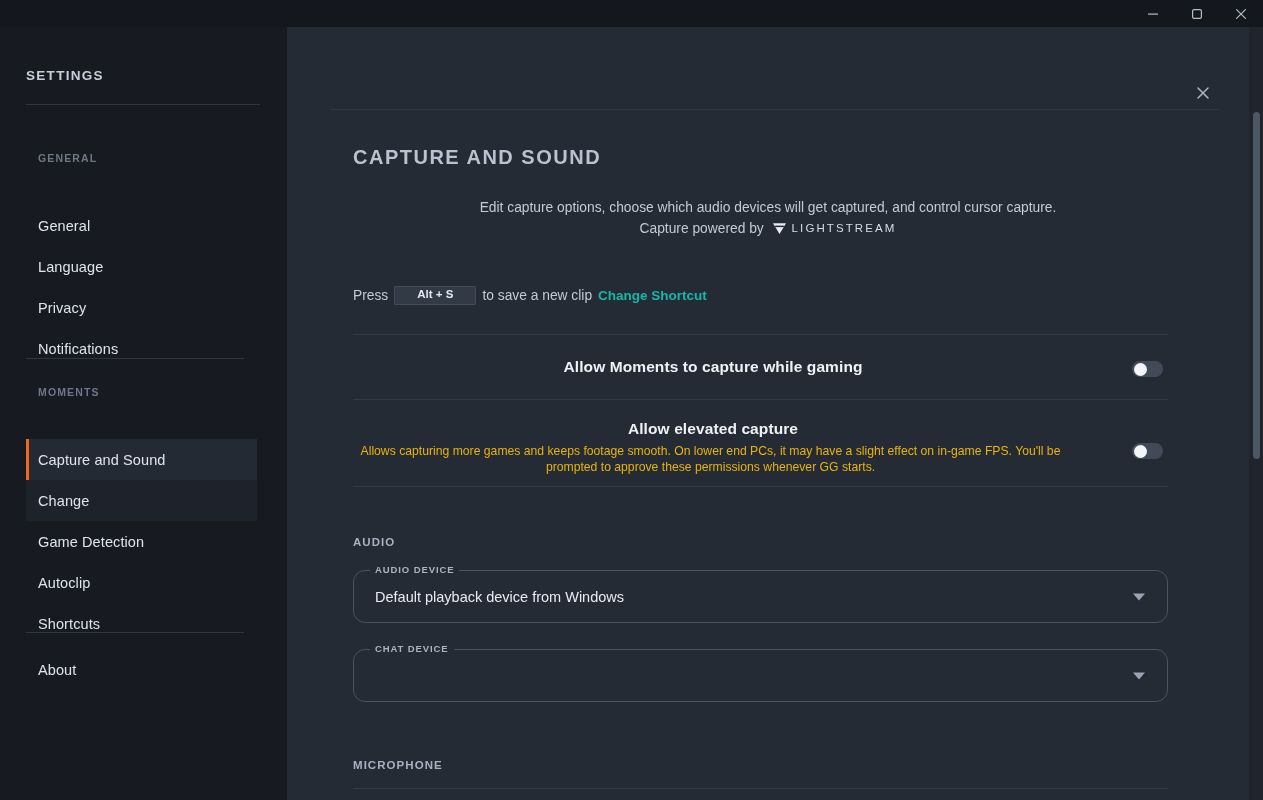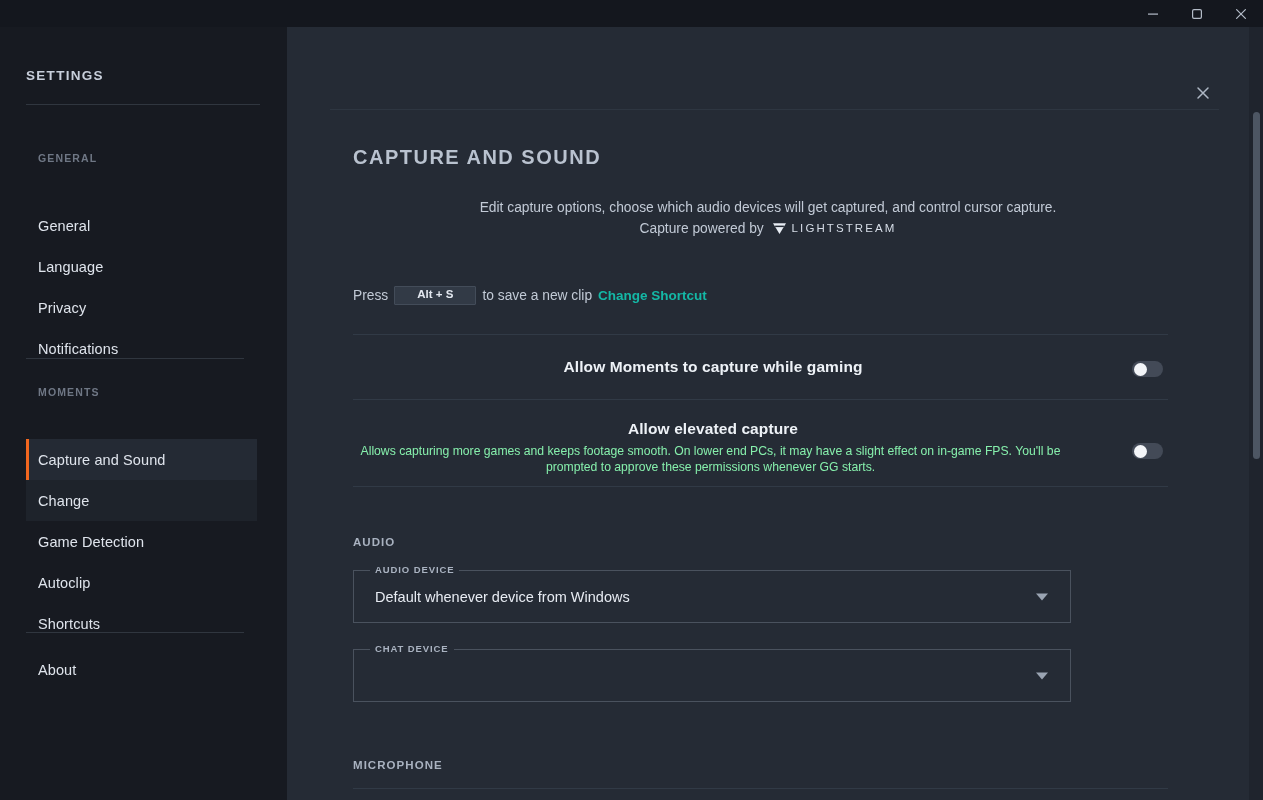--- a/index.html
+++ b/index.html
@@ -213,21 +213,21 @@
   .row-title {
     font-size: 15.5px;
     font-weight: bold;
     color: #eef2f7;
     letter-spacing: 0.1px;
   }
   .row-sub {
     margin-top: 5px;
     font-size: 12.2px;
     line-height: 16px;
-    color: #86efac;
+    color: #eab308;
     max-width: 725px;
   }
 
   
   .toggle {
     position: relative;
     width: 31px;
     height: 16px;
     border-radius: 8px;
     background: #434a57;
@@ -249,24 +249,24 @@
     font-size: 11.5px;
     font-weight: bold;
     letter-spacing: 1.05px;
     color: #a9b2c0;
   }
 
   
   .select-field {
     position: absolute;
     left: 66px;
-    width: 718px;
+    width: 815px;
     height: 53px;
     border: 1px solid #4a525e;
-    border-radius: 0;
+    border-radius: 12px;
     cursor: default;
   }
   .select-legend {
     position: absolute;
     top: -7px; left: 16px;
     padding: 0 5px;
     background: #252b35;
     font-size: 9.5px;
     font-weight: bold;
     letter-spacing: 0.9px;
@@ -437,21 +437,21 @@
           <div class="knob"></div>
         </div>
       </div>
 
       <div class="rule" style="top:376px"></div>
 
       <div class="section-label" style="top:426px">AUDIO</div>
 
       <div class="select-field" style="top:460px">
         <span class="select-legend">AUDIO DEVICE</span>
-        <span class="select-value">Default whenever device from Windows</span>
+        <span class="select-value">Default playback device from Windows</span>
         <span class="select-arrow"></span>
       </div>
 
       <div class="select-field" style="top:539px">
         <span class="select-legend">CHAT DEVICE</span>
         <span class="select-arrow"></span>
       </div>
 
       <div class="section-label" style="top:649px">MICROPHONE</div>
 

